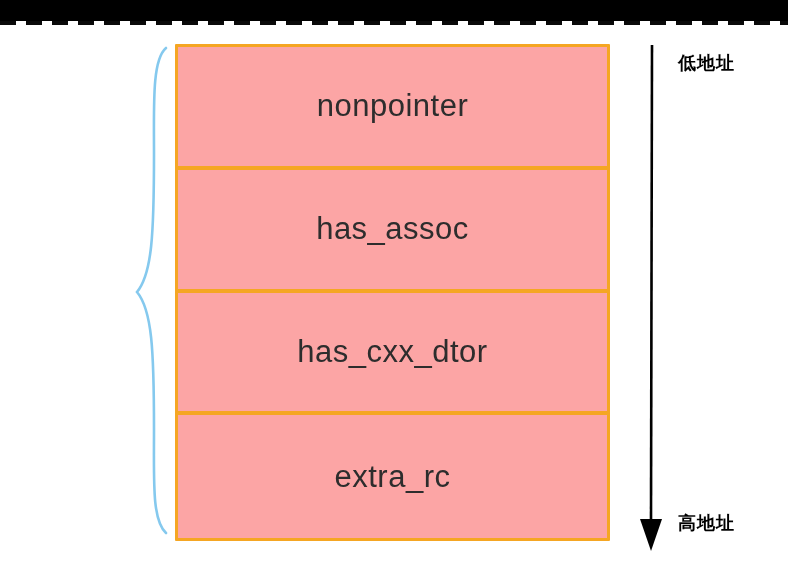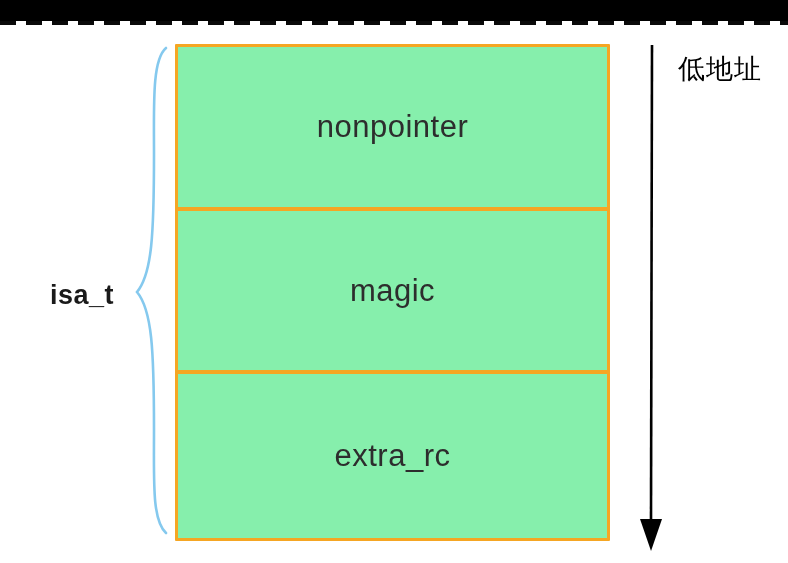--- a/index.html
+++ b/index.html
@@ -40,21 +40,21 @@
   .box {
     position: absolute;
     left: 175px;
     top: 44px;
     width: 435px;
     height: 497px;
     border: 3px solid var(--orange);
     border-radius: 1px;
     display: flex;
     flex-direction: column;
-    background: #86efac;
+    background: #fca5a5;
   }
   .row {
     height: 51px;
     flex: 1 1 auto;
     border-bottom: 4px solid var(--orange);
     display: flex;
     align-items: center;
     justify-content: center;
     font-size: 31px;
     color: var(--text);
@@ -86,53 +86,54 @@
   .arrow {
     position: absolute;
     left: 634px;
     top: 42px;
     width: 40px;
     height: 514px;
   }
   
   .addr {
     position: absolute;
-    font-size: 27px;
-    font-weight: 400;
+    font-size: 18px;
+    font-weight: 700;
     color: var(--ink);
     letter-spacing: 1px;
     white-space: nowrap;
   }
   .addr-top { left: 678px; top: 51px; }
   .addr-bottom { left: 678px; top: 511px; }
 </style>
 </head>
 <body>
 
 <div class="stage">
 
   <div class="top-bar"></div>
 
-  <div class="isa-label">isa_t</div>
 
   <svg class="brace" viewBox="0 0 46 500" aria-hidden="true">
     <path d="M 38 6
              C 24 18, 26 62, 26 112
              C 26 192, 24 232, 9 250
              C 24 268, 26 308, 26 388
              C 26 440, 24 478, 38 491" fill="none" stroke="#85C9EE" stroke-width="2.6" stroke-linecap="round"></path>
   </svg>
 
   <div class="box" id="rows">
       <div class="row">nonpointer</div>
-      <div class="row">magic</div>
+      <div class="row">has_assoc</div>
+      <div class="row">has_cxx_dtor</div>
       <div class="row">extra_rc</div>
     </div>
 
   <svg class="arrow" viewBox="0 0 40 514" aria-hidden="true">
     <line x1="18" y1="3" x2="17" y2="479" stroke="#000000" stroke-width="2.6"></line>
     <polygon points="6,477 28,477 17,509" fill="#000000"></polygon>
   </svg>
 
   <div class="addr addr-top">低地址</div>
 
+  <div class="addr addr-bottom">高地址</div>
 
 </div>
 
 </body></html>

